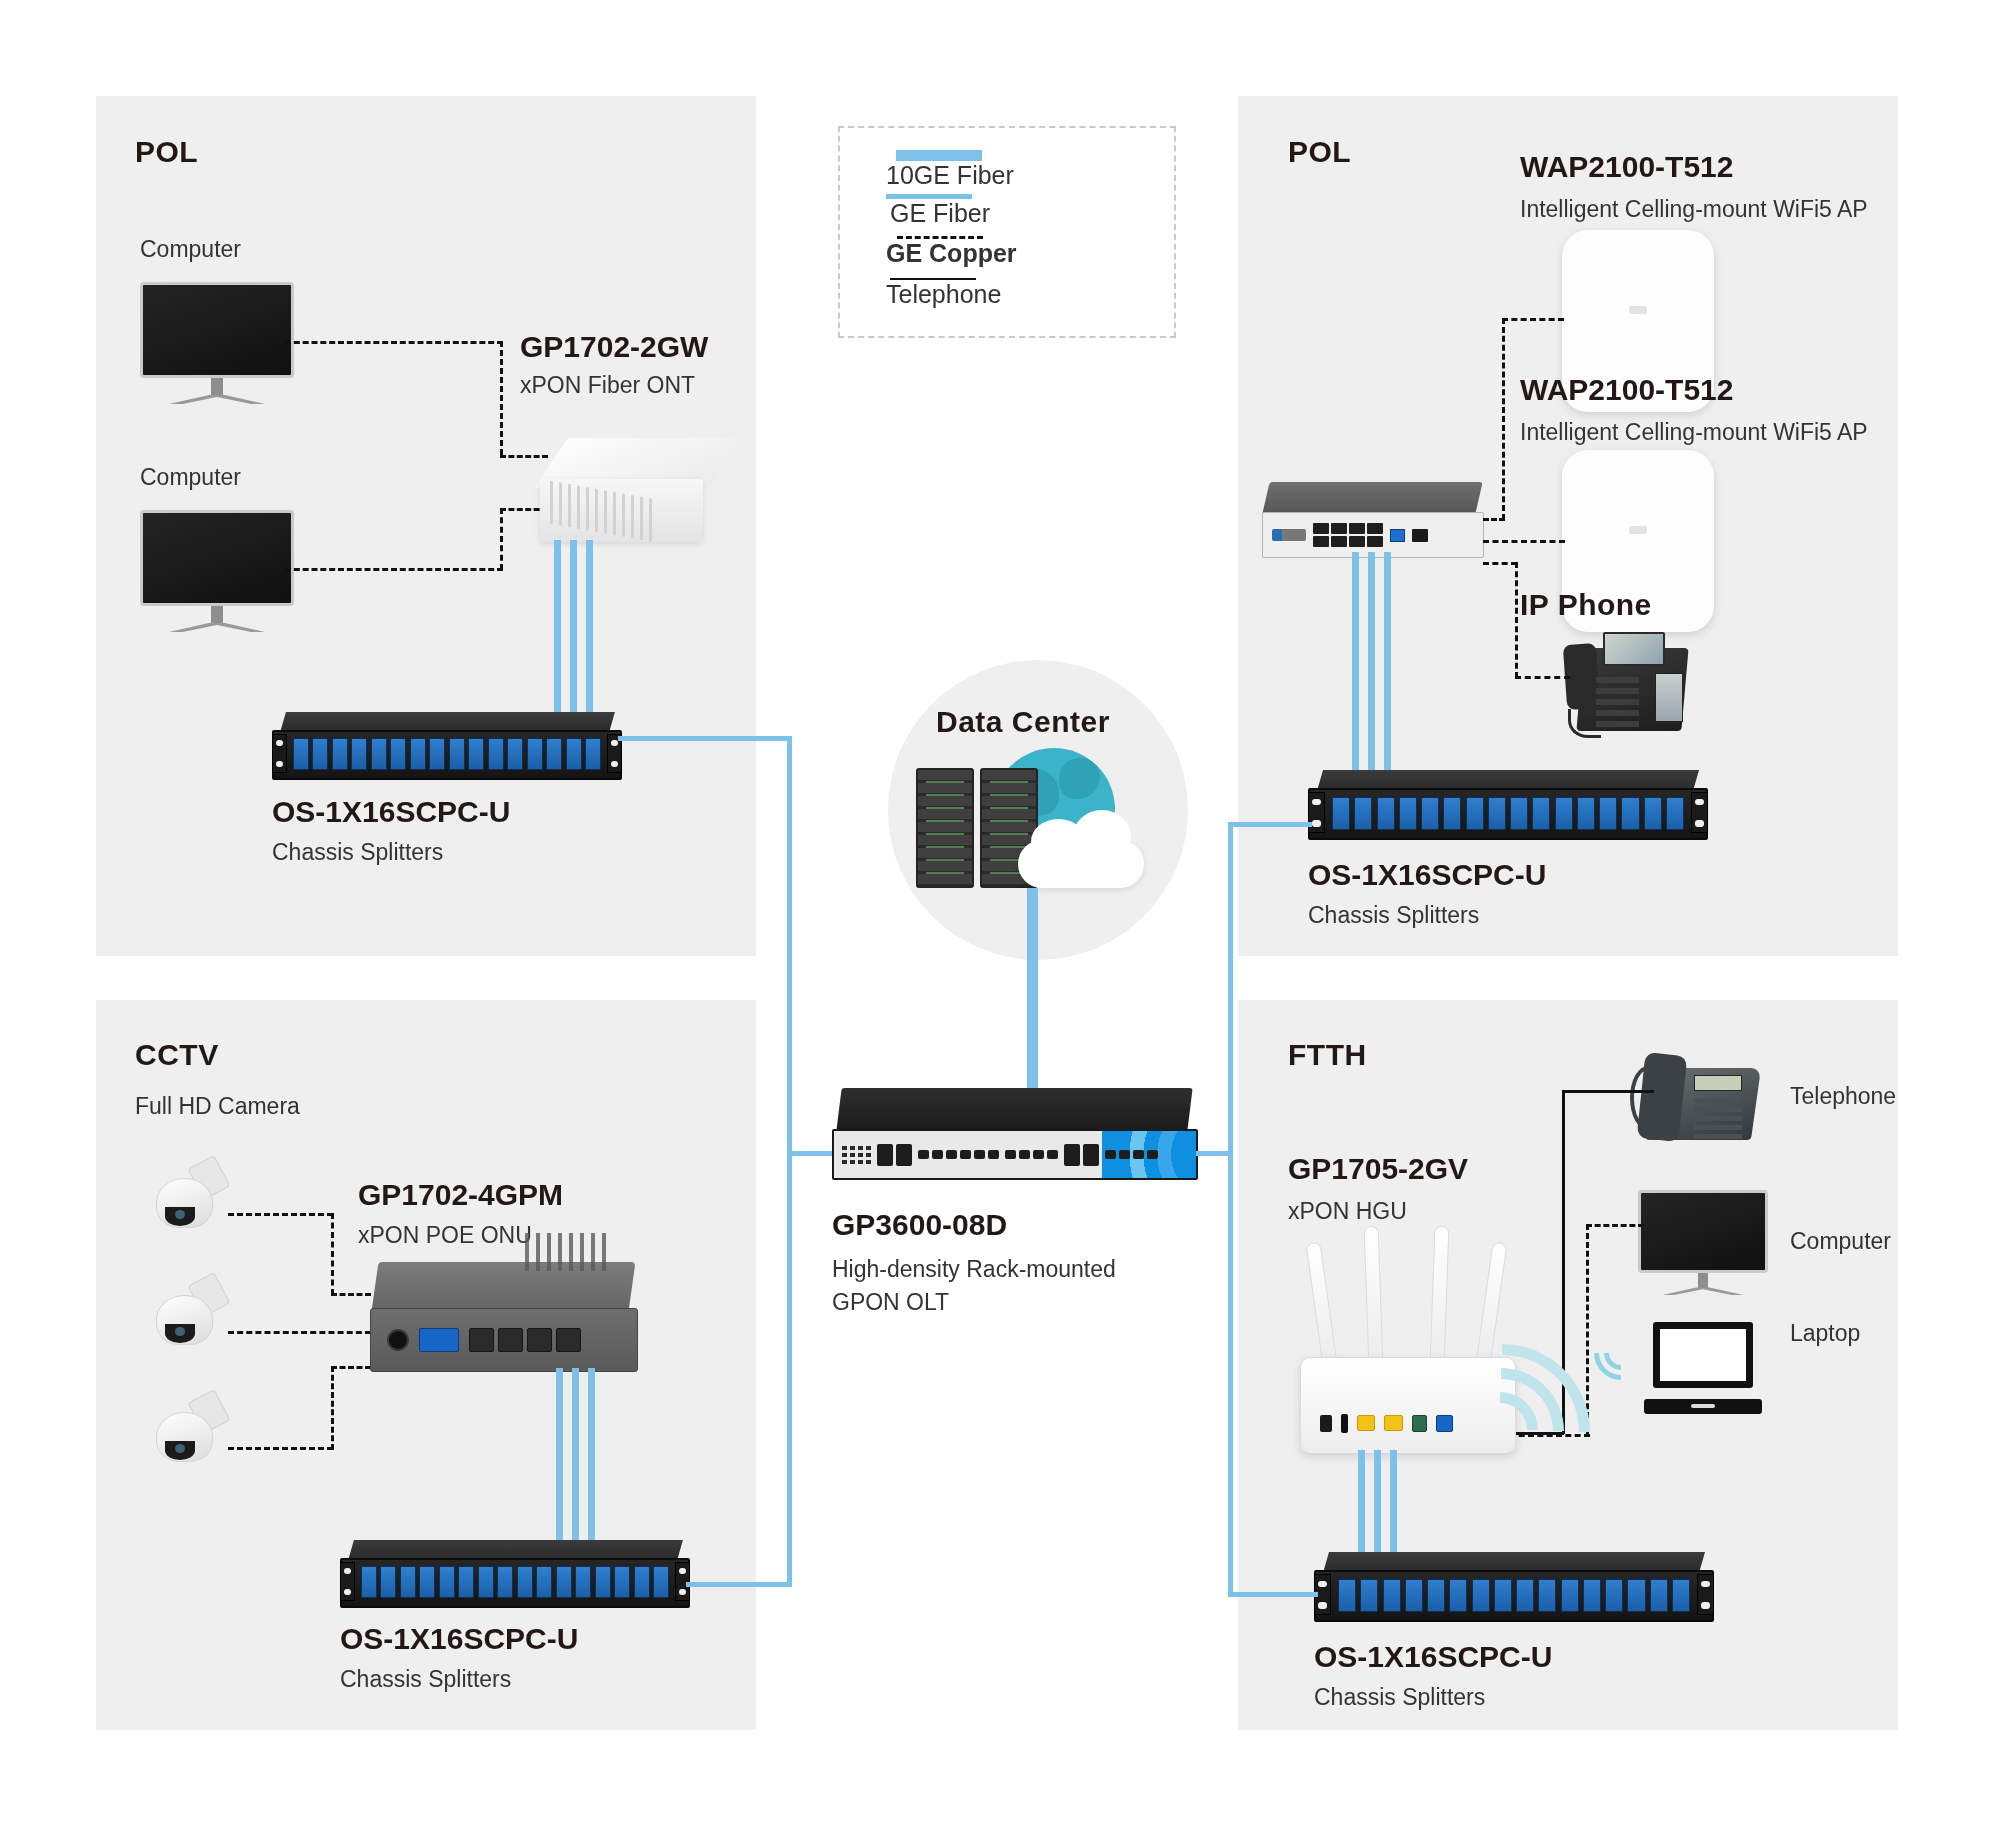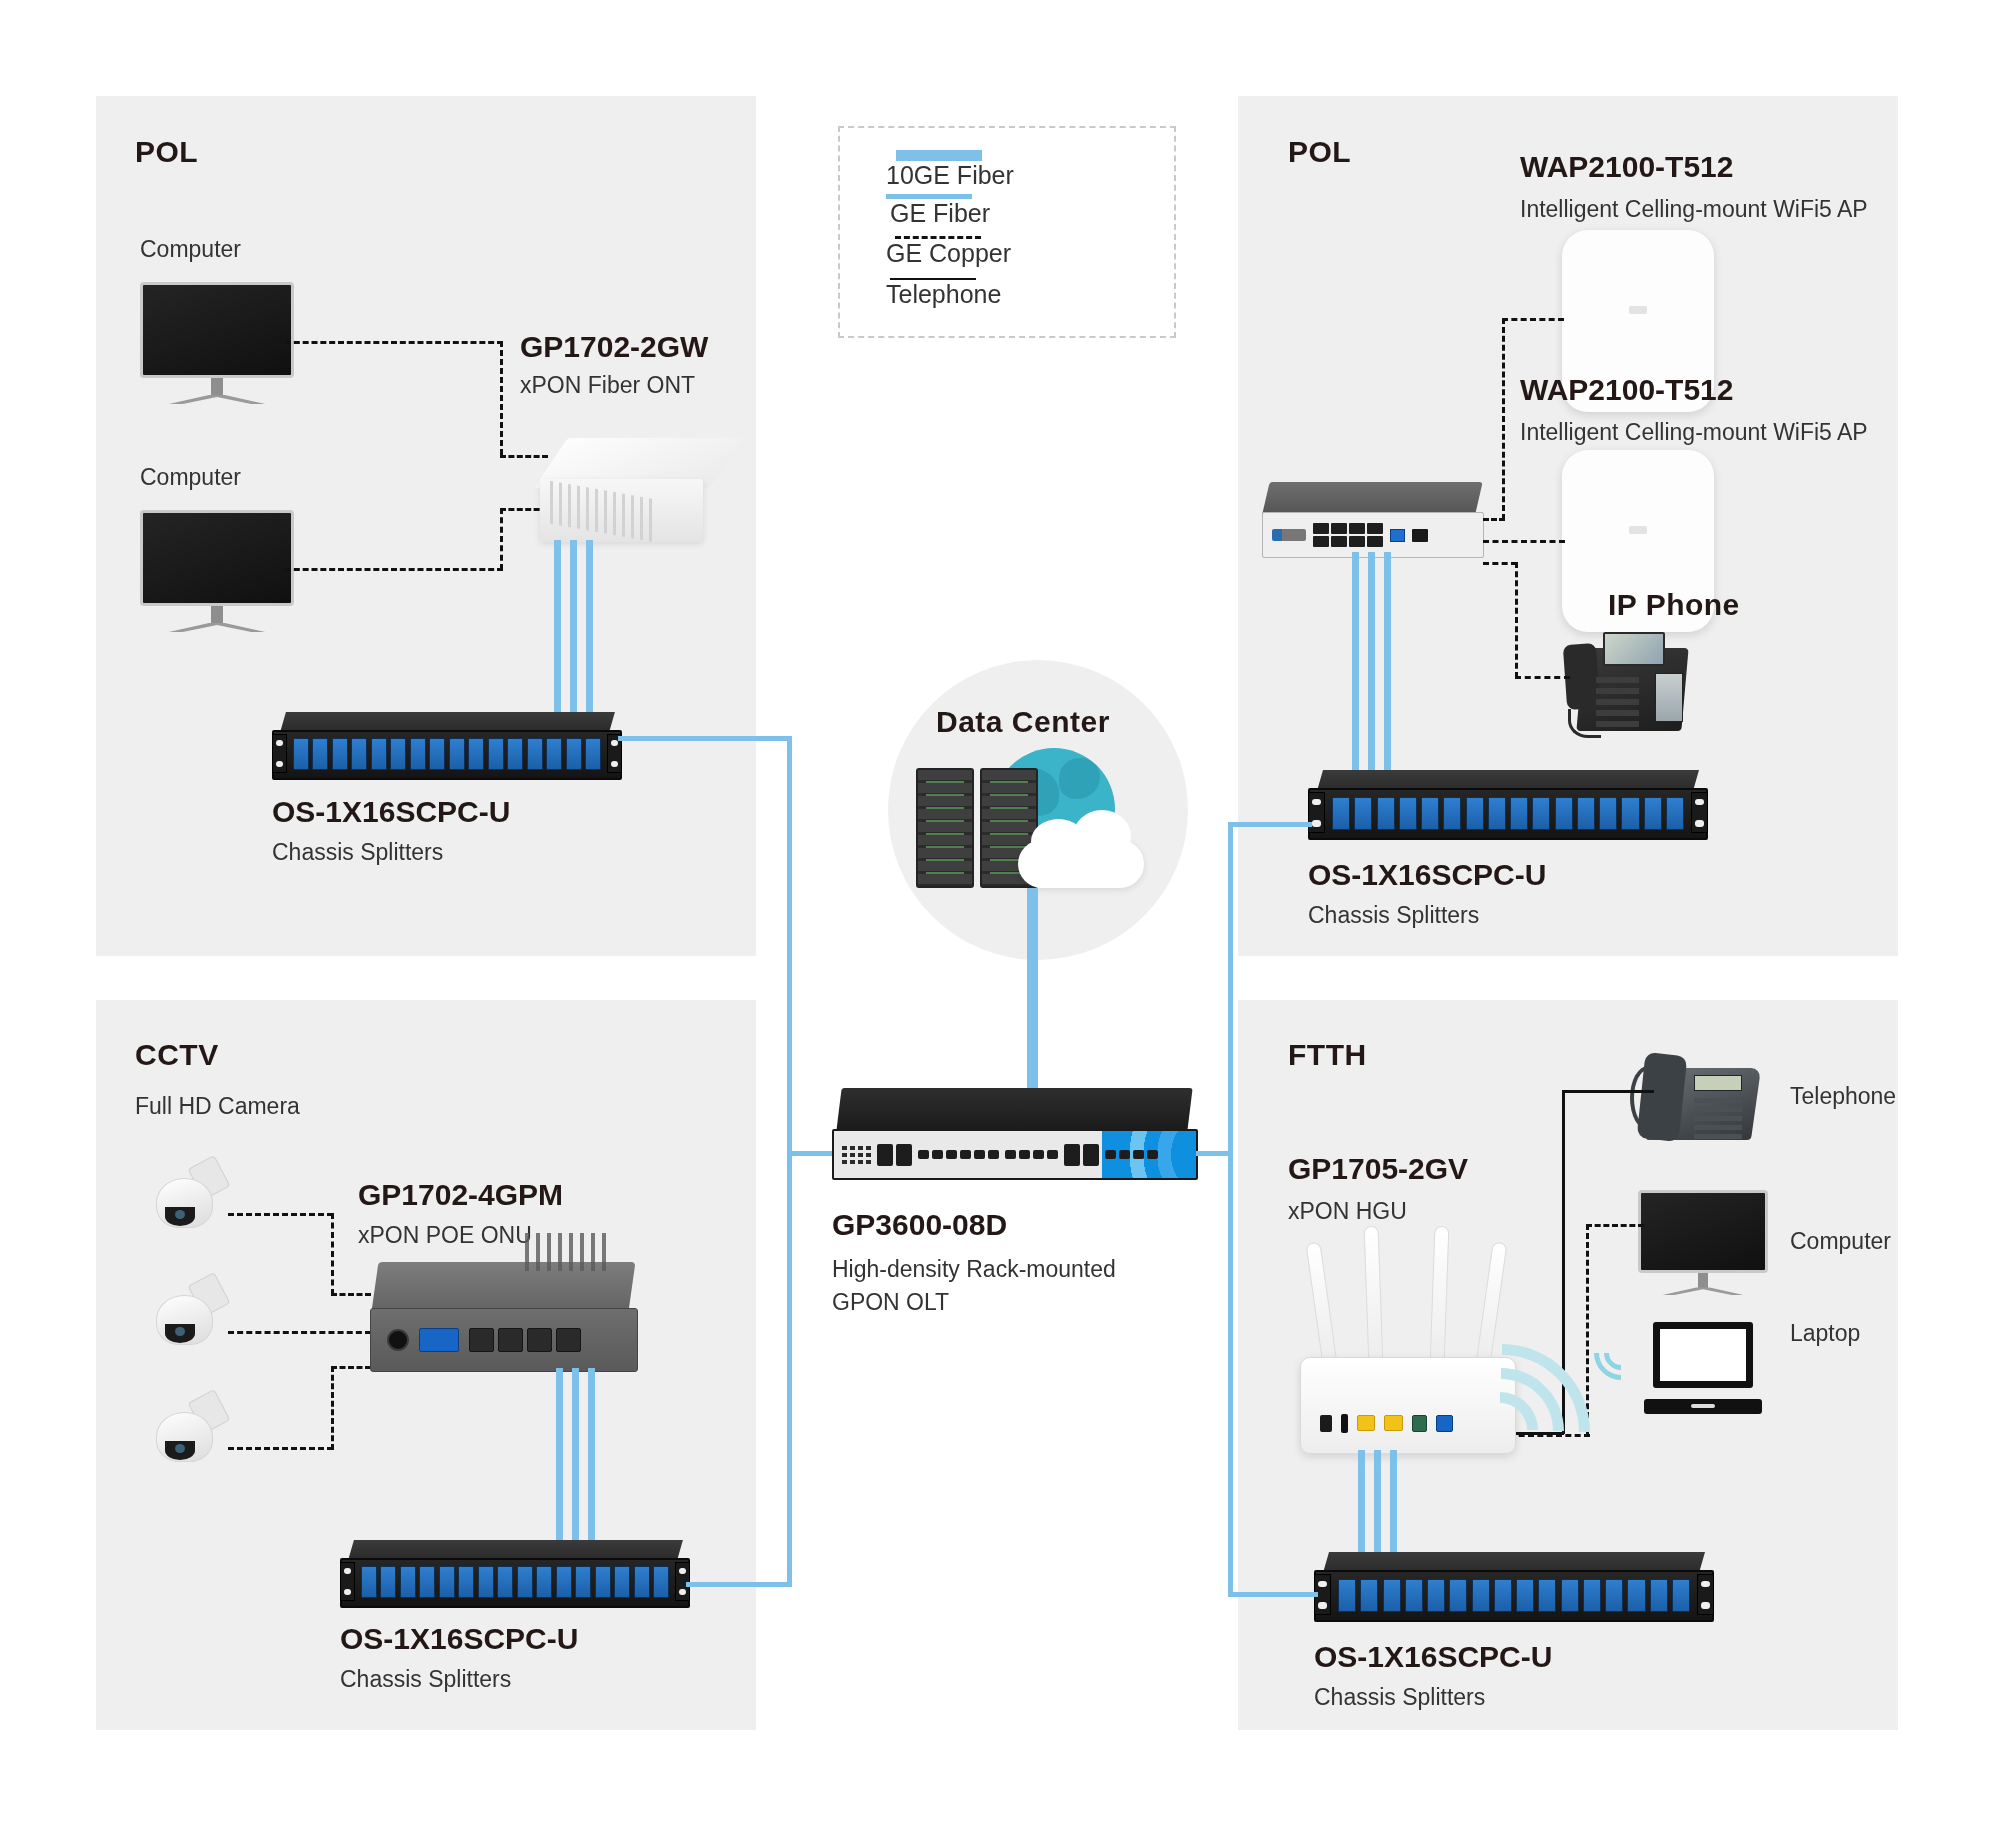--- a/index.html
+++ b/index.html
@@ -187,21 +187,21 @@
 
   <div class="legend" style="left:838px;top:126px;width:338px;height:212px;">
     <div class="lg-row" style="left:46px;top:22px;">
       <span class="lg-swatch" style="height:11px;background:#7dc0ea;"></span>
       <span class="lg-label">10GE Fiber</span>
     </div>
     <div class="lg-row" style="left:46px;top:66px;">
       <span class="lg-swatch" style="height:5px;background:#7dc0ea;"></span>
       <span class="lg-label">GE Fiber</span>
     </div>
-    <div class="lg-row" style="left:46px;top:108px;">
+    <div class="lg-row" style="left:46px;top:108px;font-weight:bold;">
       <span class="lg-swatch" style="height:0;border-top:3px dashed #111;"></span>
       <span class="lg-label">GE Copper</span>
     </div>
     <div class="lg-row" style="left:46px;top:150px;">
       <span class="lg-swatch" style="height:0;border-top:2px solid #111;"></span>
       <span class="lg-label">Telephone</span>
     </div>
   </div>
 
   <div class="ttl sec-title" style="left:135px;top:135px;">POL</div>
@@ -435,21 +435,21 @@
     <div class="dev-sub" style="margin-top:12px;">Intelligent Celling-mount WiFi5 AP</div>
   </div>
   <div class="ap" style="left:1562px;top:230px;width:152px;height:182px;"></div>
 
   <div class="bigname" style="left:1520px;top:373px;">
     <div class="dev-name">WAP2100-T512</div>
     <div class="dev-sub" style="margin-top:12px;">Intelligent Celling-mount WiFi5 AP</div>
   </div>
   <div class="ap" style="left:1562px;top:450px;width:152px;height:182px;"></div>
 
-  <div class="ttl" style="left:1608px;top:588px;font-size:30px;">IP Phone</div>
+  <div class="ttl" style="left:1520px;top:588px;font-size:30px;">IP Phone</div>
   <div class="ipphone" style="left:1565px;top:628px;width:128px;height:112px;">
     <div class="ipp-body"></div>
     <div class="ipp-hand"></div>
     <div class="ipp-screen"></div>
     <div class="ipp-keys"></div>
     <div class="ipp-side"></div>
     <div class="ipp-cord"></div>
   </div>
 
 

